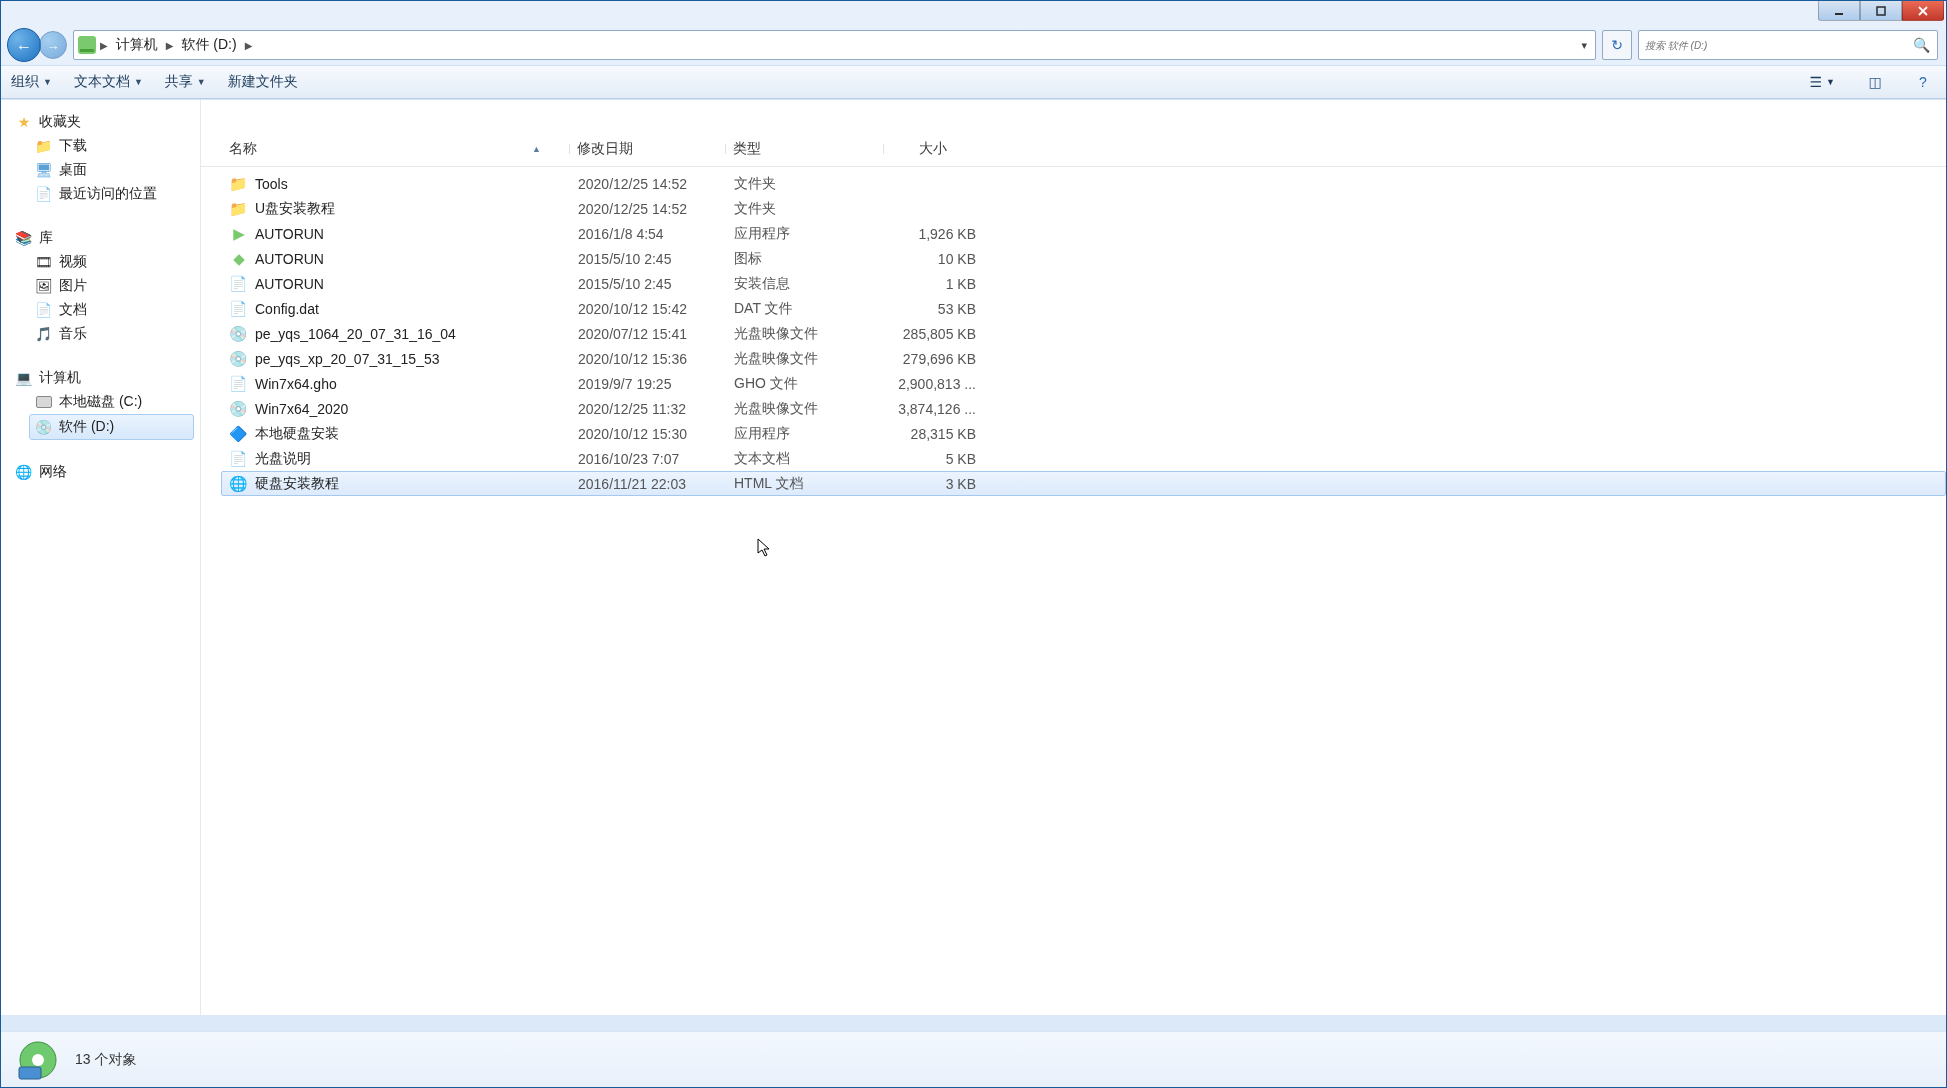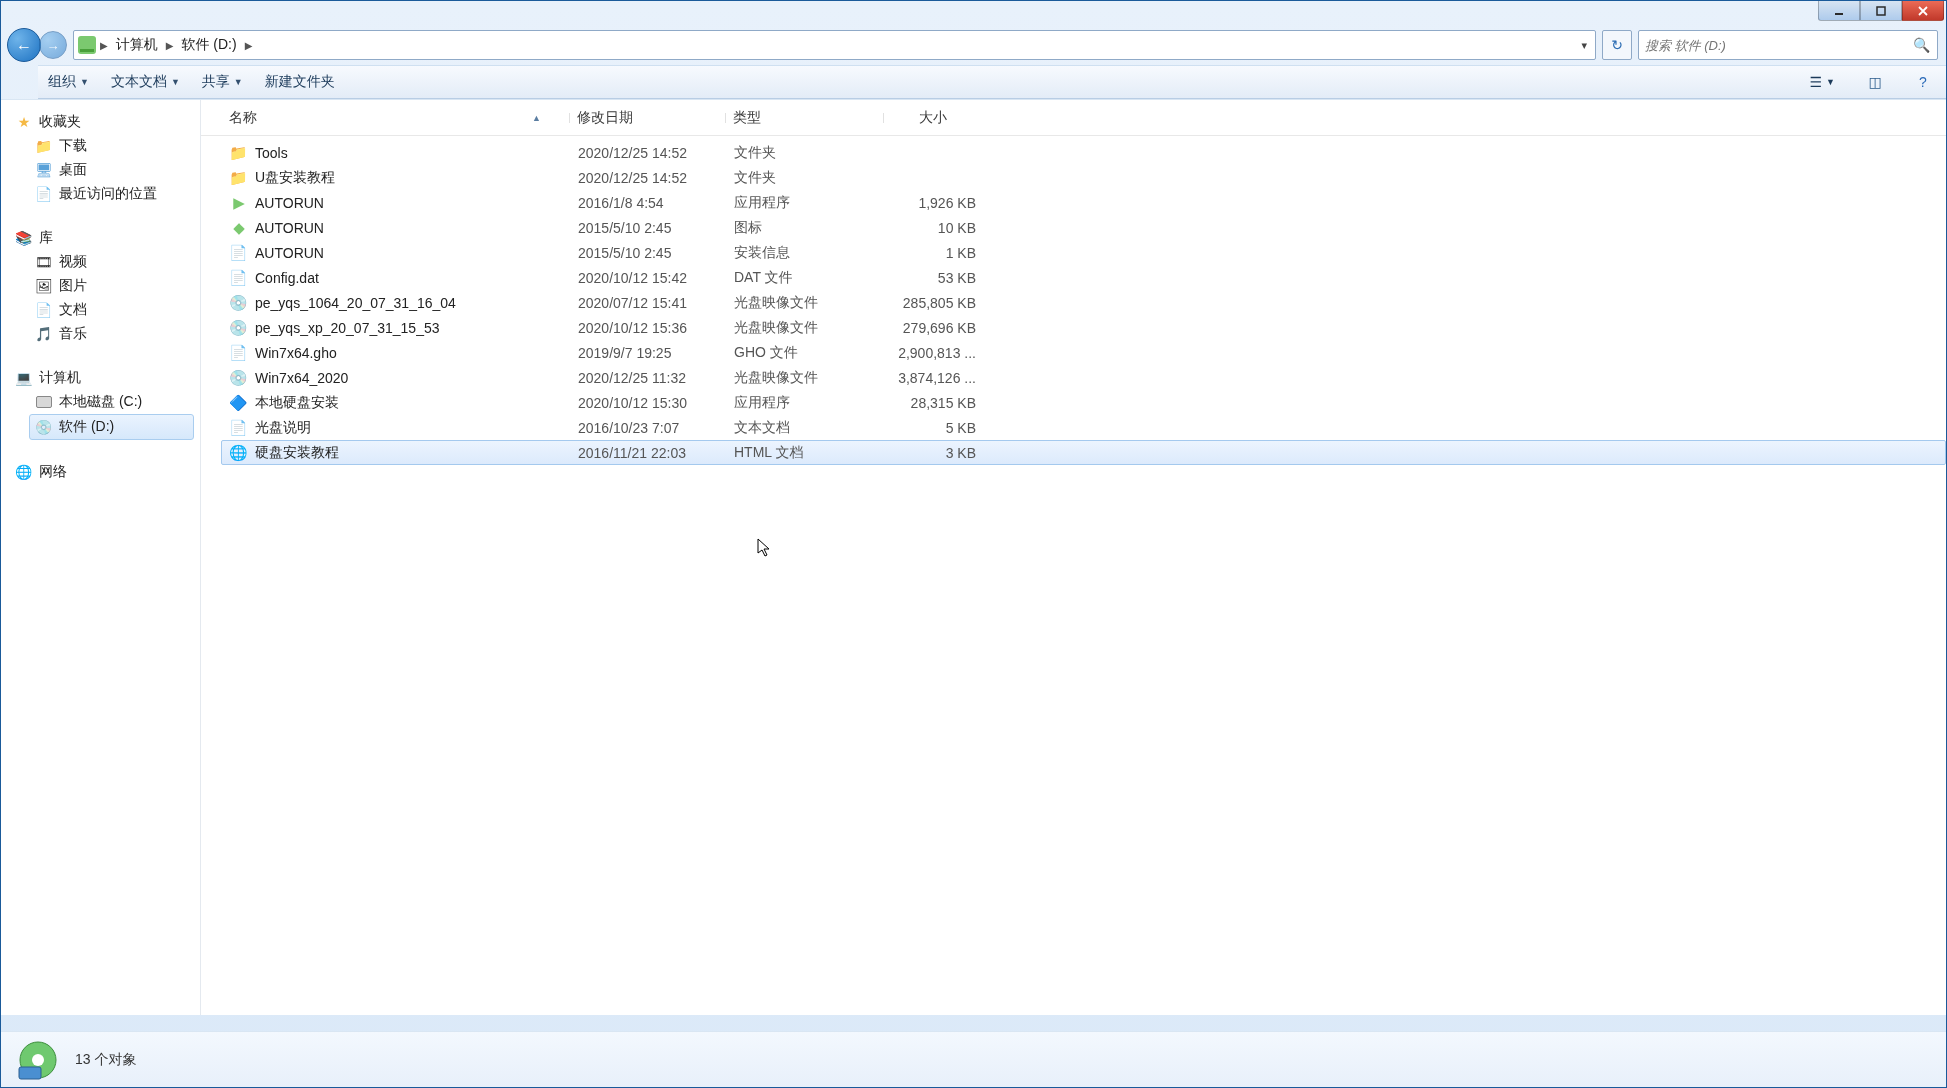--- a/index.html
+++ b/index.html
@@ -67,31 +67,31 @@
   background: #f3f7fc; display: flex; align-items: center; justify-content: center;
   color: #2b6cb3; font-size: 14px;
 }
 
 .search-box {
   width: 300px; height: 30px; background: #fff;
   border: 1px solid #8fa9c7; border-radius: 2px;
   display: flex; align-items: center; padding: 0 6px;
 }
 .search-box input {
-  flex: 1; border: none; outline: none; font-size: 13px;
+  flex: 1; border: none; outline: none; font-size: 10px;
   color: #14532d; font-style: italic; background: transparent;
 }
 .search-box .mag { color: #3a78bd; font-size: 14px; }
 
 
 .toolbar {
   height: 34px; background: linear-gradient(to bottom, #f7fafe, #e3ecf7);
   border-top: 1px solid #cfe0f1; border-bottom: 1px solid #b8cde4;
   display: flex; align-items: center; padding: 0 10px; gap: 22px;
-  font-size: 14px; color: #1b3a5a; margin-left: 37px;
+  font-size: 14px; color: #1b3a5a;
 }
 .toolbar .tb-item { display: flex; align-items: center; gap: 4px; cursor: default; }
 .toolbar .tb-item .dd { font-size: 9px; color: #33506f; }
 .toolbar .spacer { flex: 1; }
 .tb-icon {
   width: 26px; height: 22px; border: 1px solid transparent;
   display: flex; align-items: center; justify-content: center;
   color: #2a5a8a; font-size: 14px;
 }
 .tb-view { display:flex; align-items:center; padding: 0 4px; border:1px solid transparent; }
@@ -125,20 +125,21 @@
 .lib-i { color: #89b7de; }
 .drive-i { width:16px; height:12px; background:#d8d8d8; border:1px solid #888; border-radius:2px; display:inline-block; }
 .net-i { color:#4fa3d1; }
 
 
 .list-pane { flex: 1; display: flex; flex-direction: column; font-size: 14px; color:#222; position: relative; }
 .col-headers {
   display: flex; height: 36px; align-items: center;
   border-bottom: 1px solid #e8e8e8; color: #3a3a3a;
   padding-left: 20px;
+  margin-top: 31px;
 }
 .col-headers .col { padding: 0 8px; position: relative; }
 .col-headers .col:not(:first-child)::before {
   content:""; position:absolute; left:0; top:4px; bottom:4px; width:1px; background:#e1e1e1;
 }
 .col-name  { width: 348px; display:flex; align-items:center; gap:6px; }
 .col-date  { width: 156px; }
 .col-type  { width: 158px; }
 .col-size  { width: 100px; text-align: center; }
 .sort-arr { font-size: 9px; color: #5a7da1; margin-left: auto; margin-right: 20px; }

